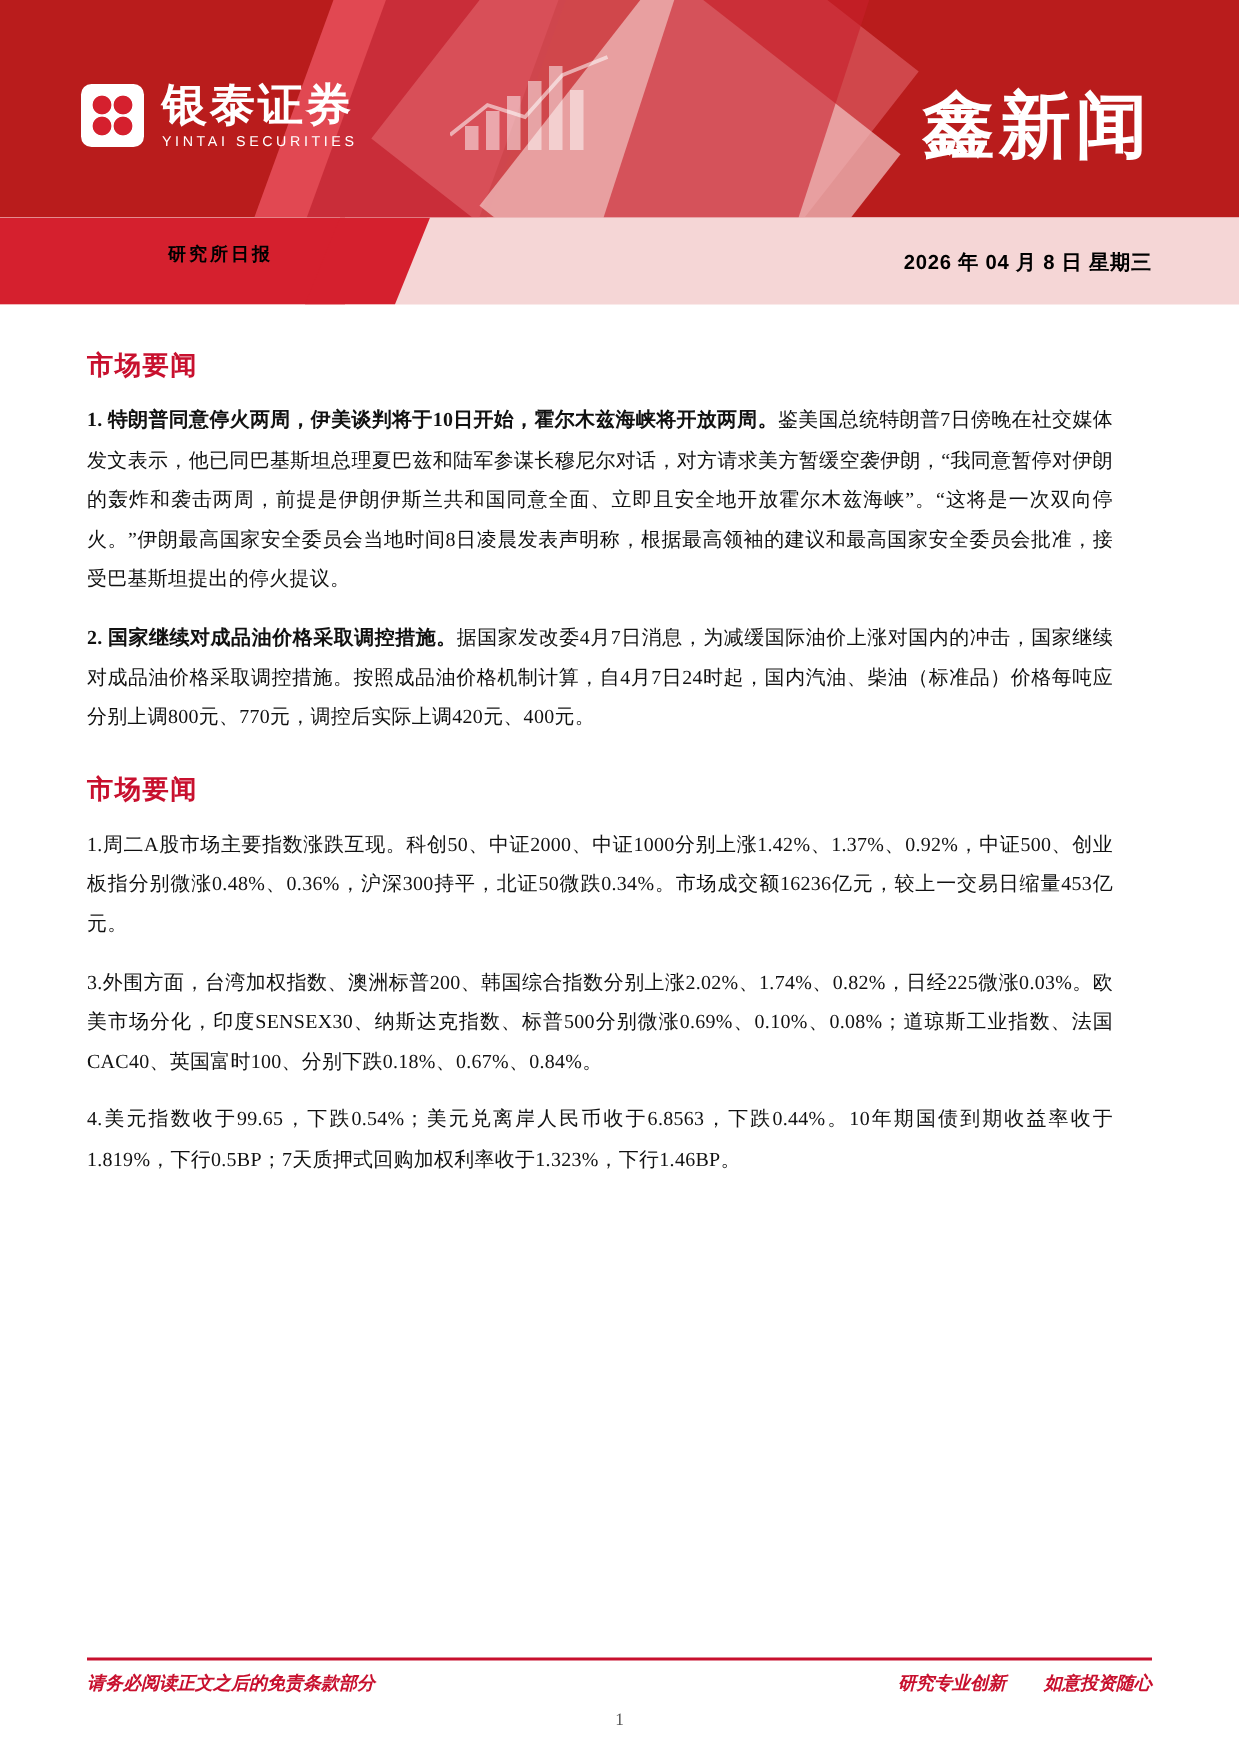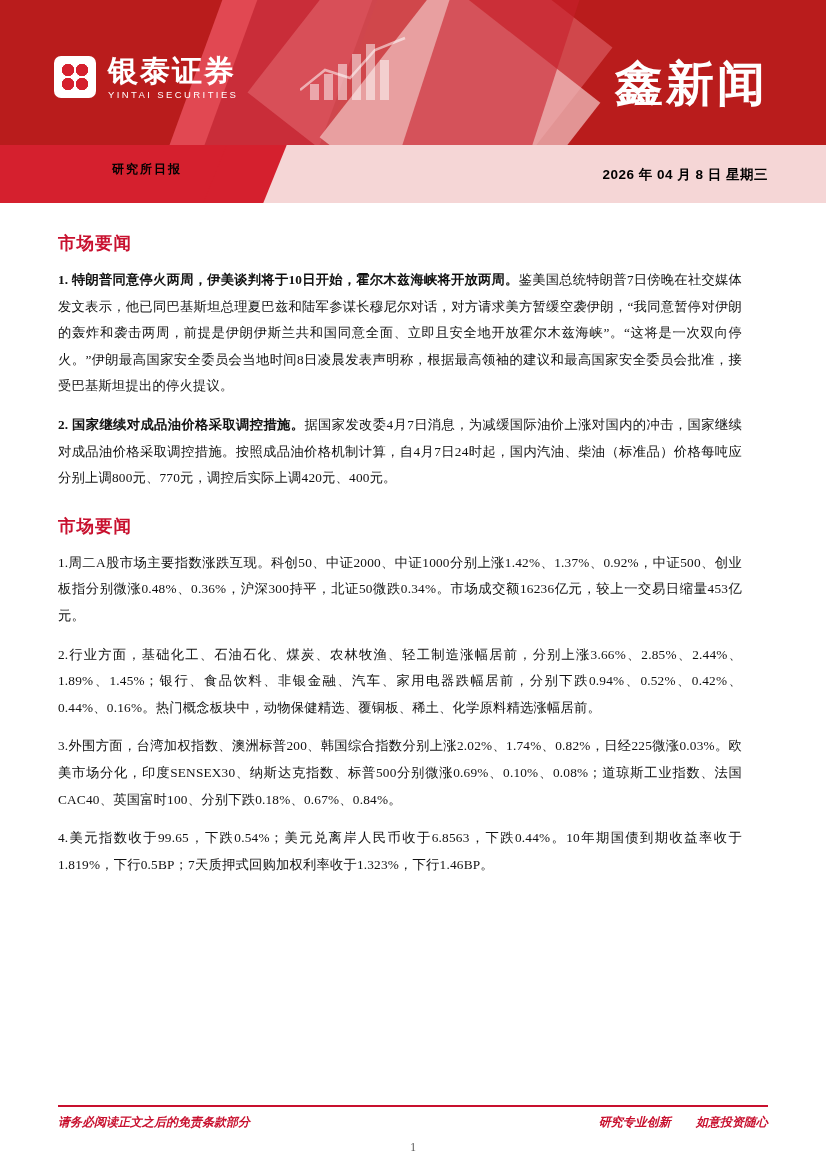--- a/index.html
+++ b/index.html
@@ -293,21 +293,20 @@
   </p>
 
   <p class="para num">
     <span class="idx">2.</span>
     <span class="lead">国家继续对成品油价格采取调控措施。</span><span>据国家发改委4月7日消息，为减缓国际油价上涨对国内的冲击，国家继续对成品油价格采取调控措施。按照成品油价格机制计算，自4月7日24时起，国内汽油、柴油（标准品）价格每吨应分别上调800元、770元，调控后实际上调420元、400元。</span>
   </p>
 
   <h2 class="sec-title second">市场要闻</h2>
 
   <p class="para">1.周二A股市场主要指数涨跌互现。科创50、中证2000、中证1000分别上涨1.42%、1.37%、0.92%，中证500、创业板指分别微涨0.48%、0.36%，沪深300持平，北证50微跌0.34%。市场成交额16236亿元，较上一交易日缩量453亿元。</p>
-  <p class="para">2.行业方面，基础化工、石油石化、煤炭、农林牧渔、轻工制造涨幅居前，分别上涨3.66%、2.85%、2.44%、1.89%、1.45%；银行、食品饮料、非银金融、汽车、家用电器跌幅居前，分别下跌0.94%、0.52%、0.42%、0.44%、0.16%。热门概念板块中，动物保健精选、覆铜板、稀土、化学原料精选涨幅居前。</p>
   <p class="para">3.外围方面，台湾加权指数、澳洲标普200、韩国综合指数分别上涨2.02%、1.74%、0.82%，日经225微涨0.03%。欧美市场分化，印度SENSEX30、纳斯达克指数、标普500分别微涨0.69%、0.10%、0.08%；道琼斯工业指数、法国CAC40、英国富时100、分别下跌0.18%、0.67%、0.84%。</p>
   <p class="para">4.美元指数收于99.65，下跌0.54%；美元兑离岸人民币收于6.8563，下跌0.44%。10年期国债到期收益率收于1.819%，下行0.5BP；7天质押式回购加权利率收于1.323%，下行1.46BP。</p>
 </div>
 
 <div class="footer-rule"></div>
 <div class="footer">
   <div class="footer-left">请务必阅读正文之后的免责条款部分</div>
   <div class="footer-right">
     <span>研究专业创新</span>
     <span>如意投资随心</span>

